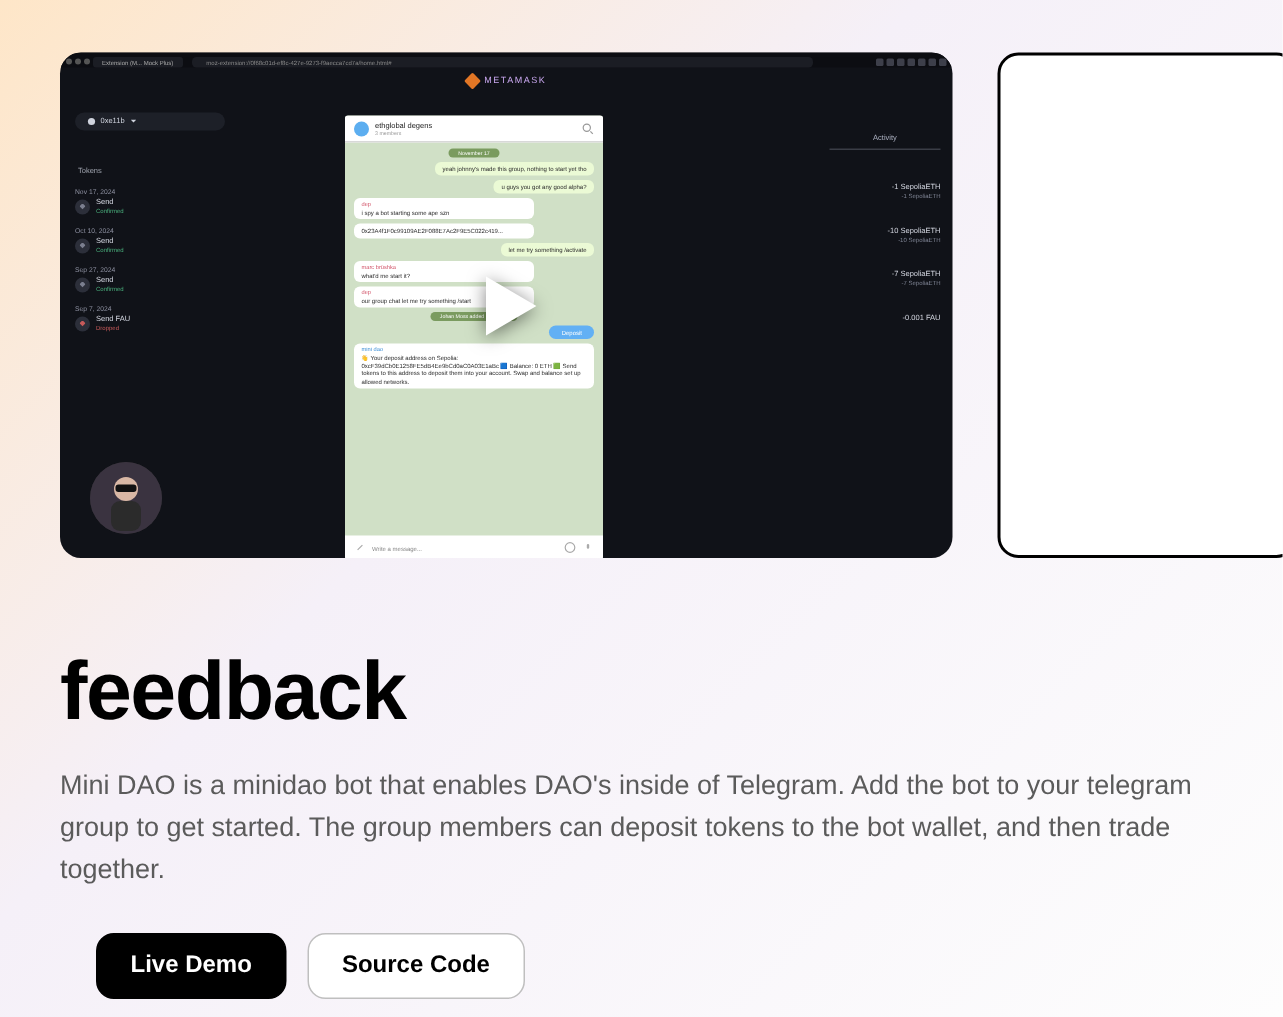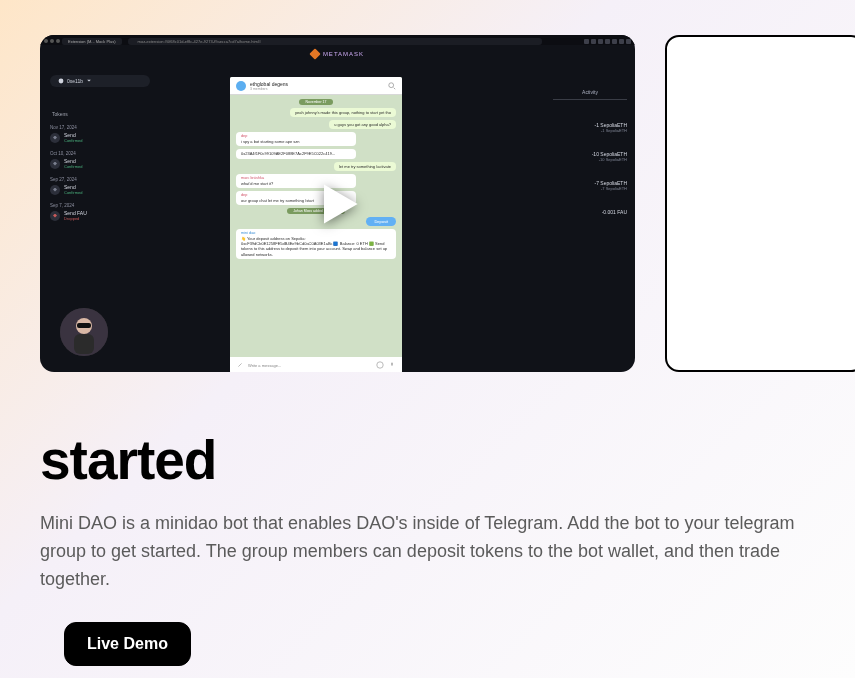--- a/index.html
+++ b/index.html
@@ -321,18 +321,19 @@
         <rect x="14" y="26" width="20" height="20" rx="6" fill="#2b2b2b"></rect>
         <rect x="17" y="15" width="14" height="5" rx="2" fill="#111"></rect>
       </svg>
     </div>
   </div>
 
   <div class="next-card"></div>
 </div>
 
 <div class="content">
-  <h1>started</h1>
+  <h1>feedback</h1>
   <p class="desc">Mini DAO is a minidao bot that enables DAO's inside of Telegram. Add the bot to your telegram group to get started. The group members can deposit tokens to the bot wallet, and then trade together.</p>
   <div class="btns">
     <button class="btn primary">Live Demo</button>
+    <button class="btn secondary">Source Code</button>
   </div>
 </div>
 
 </body></html>

